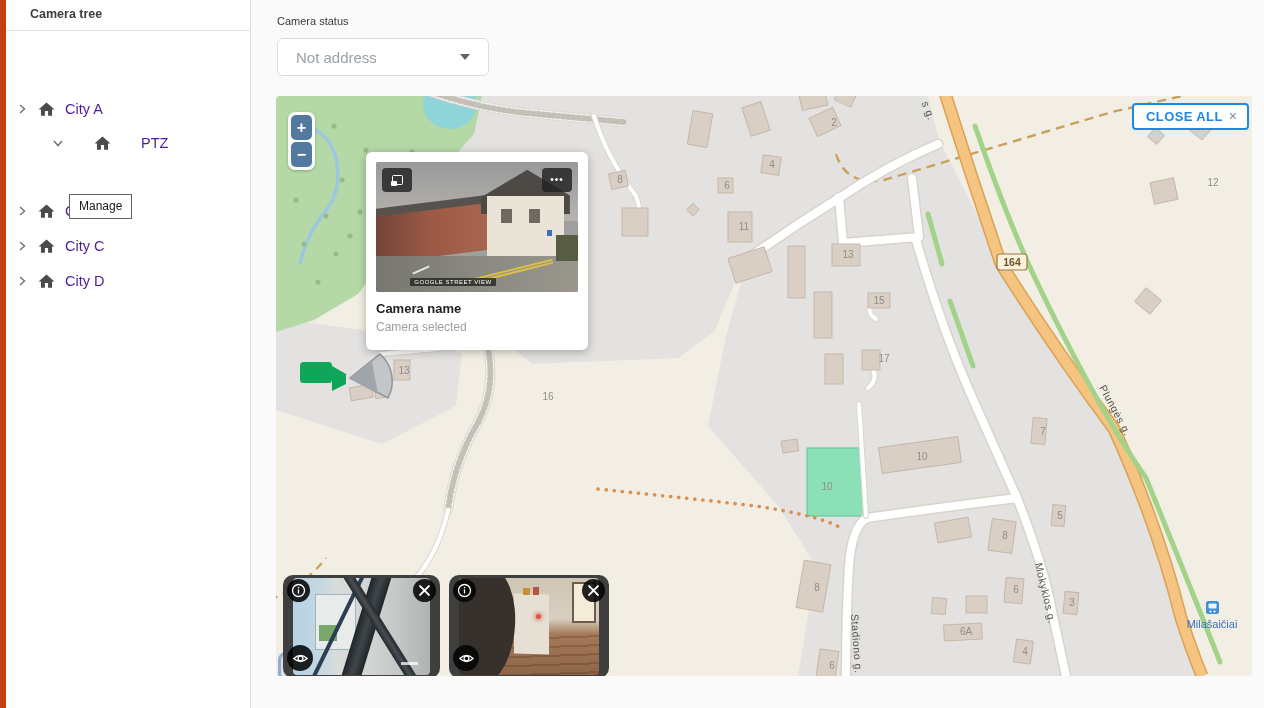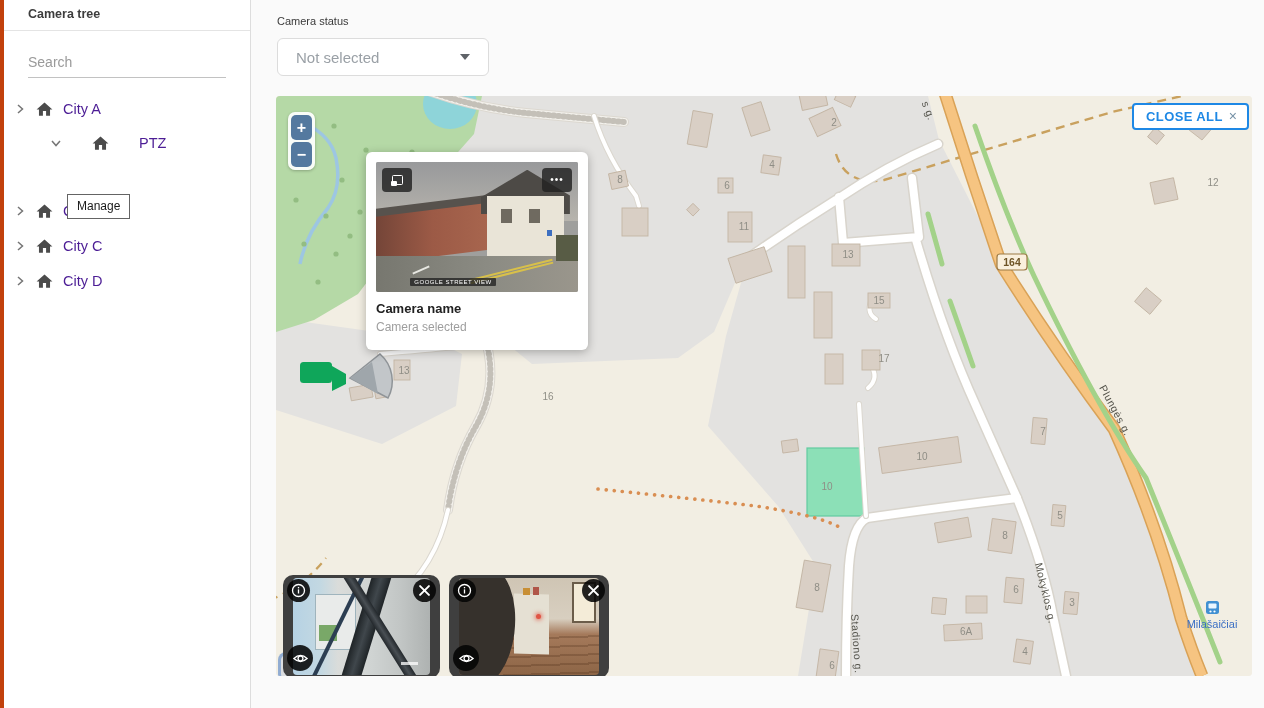--- a/index.html
+++ b/index.html
@@ -1,20 +1,20 @@
 <!DOCTYPE html>
 <html><head>
 <meta charset="utf-8">
 <style>
   * { margin:0; padding:0; box-sizing:border-box; }
   html,body { width:1264px; height:708px; font-family:"Liberation Sans", sans-serif; background:#fafafa; overflow:hidden; }
 
   
   .sidebar { position:absolute; left:0; top:0; width:251px; height:708px; background:#fff;
-             border-right:1px solid #ddd; border-left:4px solid #c2410c; }
+             border-right:1px solid #ddd; border-left:6px solid #c2410c; }
   .sb-title { position:absolute; left:24px; top:7px; font-size:12.5px; font-weight:bold; color:#3d3d3d; }
   .sb-div { position:absolute; left:0; top:30px; width:100%; height:1px; background:#e4e4e4; }
   .search { position:absolute; left:24px; top:50px; width:198px; border:none; border-bottom:1px solid #c2c2c2;
             font-size:14px; padding:4px 0 7px 0; color:#444; background:transparent; outline:none;
             font-family:"Liberation Sans",sans-serif;}
   .search::placeholder { color:#9a9a9a; }
 
   .trow { position:absolute; left:0; right:0; height:34px; display:flex; align-items:center; cursor:pointer; }
   .trow .chev { width:12px; height:12px; display:flex; align-items:center; justify-content:center; flex:none; }
   .chev svg { display:block; }
@@ -133,21 +133,20 @@
   .tb-info { left:4px; top:4px; width:23px; height:23px; }
   .tb-close { right:4px; top:4px; width:23px; height:23px; }
   .tb-eye { left:4px; bottom:7px; width:26px; height:26px; }
 </style>
 </head>
 <body>
 
 <div class="sidebar">
   <div class="sb-title">Camera tree</div>
   <div class="sb-div"></div>
-  <input class="search" placeholder="Search" style="">
 
   <div class="trow ind0" style="top:92px">
     <span class="chev">
         <svg width="10" height="10" viewBox="0 0 10 10">
           <path d="M3 1 L7.5 5 L3 9" fill="none" stroke="#757575" stroke-width="1.5"></path>
         </svg>
       </span>
     <svg class="home" viewBox="0 0 24 24">
         <path fill="#4b4b4b" d="M10 20v-6h4v6h5v-8h3L12 3 2 12h3v8z"></path>
       </svg>
@@ -201,21 +200,21 @@
       </span>
     <svg class="home" viewBox="0 0 24 24">
         <path fill="#4b4b4b" d="M10 20v-6h4v6h5v-8h3L12 3 2 12h3v8z"></path>
       </svg>
     <span class="tlabel">City C</span>
   </div>
 </div>
 
 <div class="cs-label">Camera status</div>
 <div class="dropdown">
-  <span class="dd-value">Not selected</span>
+  <span class="dd-value">Not address</span>
   <span class="dd-caret"></span>
 </div>
 
 <div class="map">
   <svg class="base" width="976" height="580" viewBox="0 0 976 580">
 
     <rect x="0" y="0" width="976" height="580" fill="#f2eee3"></rect>
     <polygon points="148,0 652,0 663,44 560,102 470,161 438,236 402,262 256,268 214,234 166,108" fill="#e3e2e0"></polygon>
     <polygon points="0,222 158,244 186,258 180,310 106,348 0,314" fill="#e3e2e0"></polygon>
     <polygon points="472,162 560,102 663,44 726,168 838,332 903,520 926,580 522,580 540,470 502,410 432,330 450,240" fill="#e3e2e0"></polygon>

